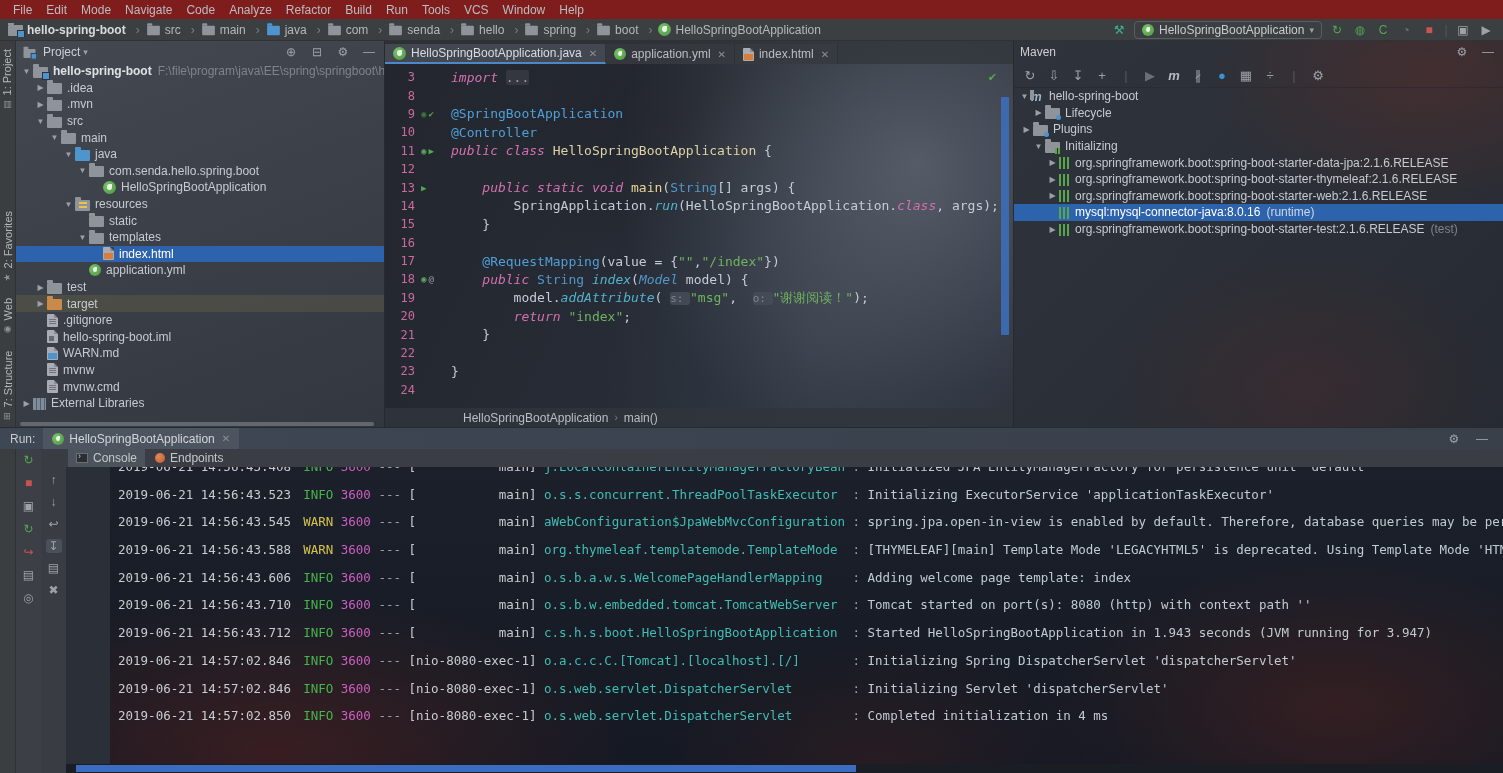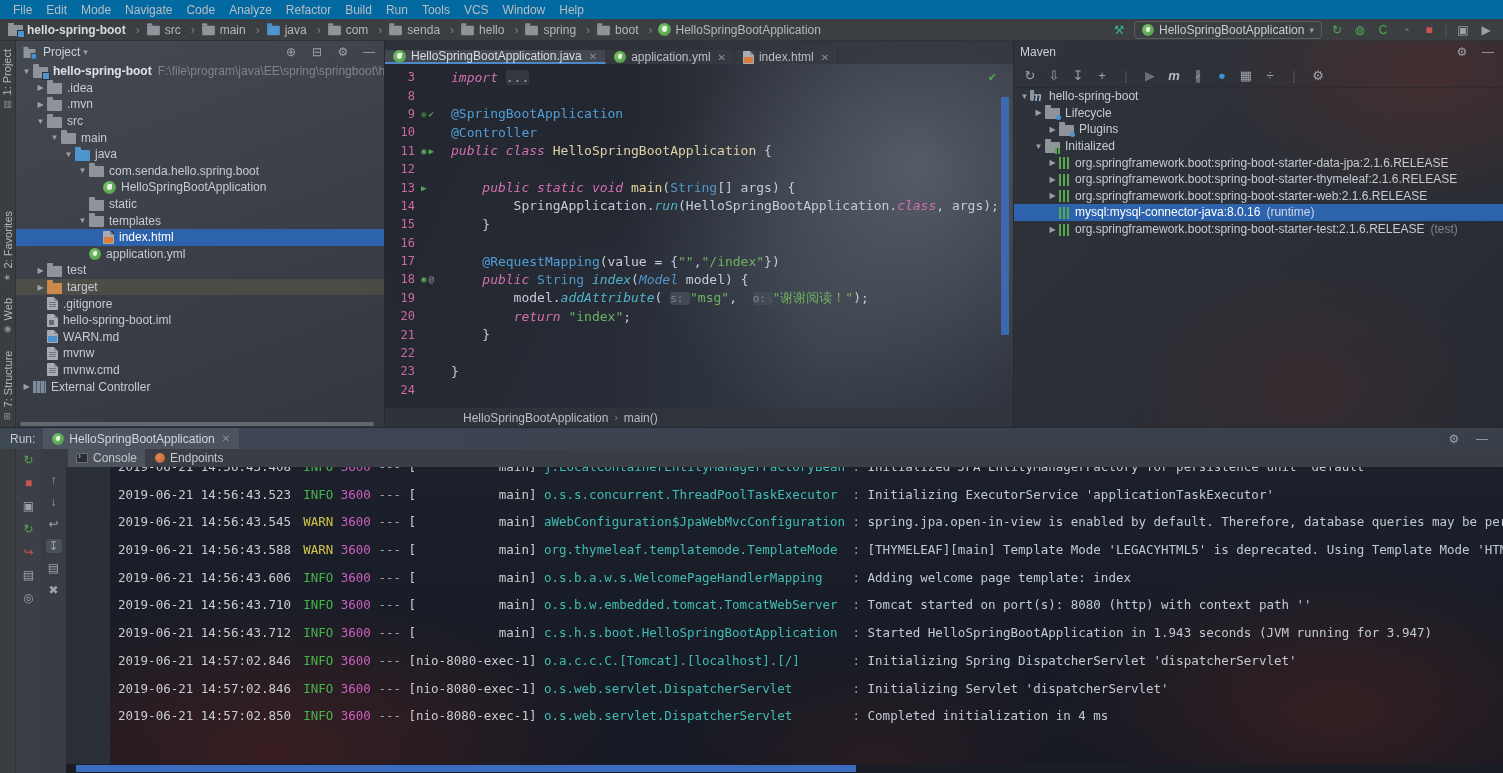--- a/index.html
+++ b/index.html
@@ -1,21 +1,21 @@
 <!DOCTYPE html>
 <html><head>
 <meta charset="utf-8">
 <style>
   * { margin:0; padding:0; box-sizing:border-box; }
   html,body { width:1503px; height:773px; overflow:hidden; background:#2b2f37;
     font-family:"Liberation Sans", sans-serif; font-size:12px; color:#bfc4c9; }
   .app { width:1503px; height:773px; display:flex; flex-direction:column; }
 
   
-  .menubar { height:19px; background:#0369a1; display:flex; align-items:center; padding-left:6px; flex:none; }
+  .menubar { height:19px; background:#7f1d1d; display:flex; align-items:center; padding-left:6px; flex:none; }
   .menu-item { padding:0 7px; color:#b9bdc1; font-size:12px; cursor:default; }
 
   
   .topbar { height:22px; background:#3c3f42; border-bottom:1px solid #303234; display:flex; align-items:center; padding:0 8px; flex:none; justify-content:space-between; }
   .crumbs { display:flex; align-items:center; overflow:hidden; white-space:nowrap; }
   .crumb { display:flex; align-items:center; gap:4px; color:#b3b8bd; }
   .crumb.bold { font-weight:bold; color:#d7dbdf; }
   .crumb:not(:last-child)::after { content:"›"; color:#797e84; margin:0 6px; font-weight:normal; }
   .topright { display:flex; align-items:center; gap:6px; }
   .runchip { display:flex; align-items:center; gap:5px; border:1px solid #5a5e63; border-radius:4px; padding:1px 7px; height:18px; color:#c7cbd0; }
@@ -89,21 +89,21 @@
   .crumb .ic-folder,.crumb .ic-pkg,.crumb .ic-folder-java { transform:scale(.85); }
 
   
   .editor { flex:1; display:flex; flex-direction:column; min-width:0; position:relative;
     background:
       radial-gradient(420px 420px at 85% 32%, rgba(185,193,205,0.30), rgba(185,193,205,0.05) 55%, transparent 72%),
       radial-gradient(300px 420px at 68% 80%, rgba(80,90,105,0.30), transparent 70%),
       radial-gradient(240px 200px at 45% 20%, rgba(30,32,40,0.5), transparent 75%),
       linear-gradient(115deg,#23262e 0%, #262b35 45%, #2a2f3a 100%); }
   .tabbar { height:23px; display:flex; align-items:flex-end; background:rgba(50,53,59,0.75); flex:none; }
-  .etab { display:flex; align-items:center; gap:5px; padding:0 8px; height:14px; color:#b9bec4; background:rgba(58,62,68,0.55); border-right:1px solid rgba(40,42,46,.6); }
+  .etab { display:flex; align-items:center; gap:5px; padding:0 8px; height:20px; color:#b9bec4; background:rgba(58,62,68,0.55); border-right:1px solid rgba(40,42,46,.6); }
   .etab.active { background:rgba(73,78,86,0.8); border-bottom:2px solid #4a88c7; color:#d8dce0; }
   .tclose { color:#8b9096; font-size:10px; margin-left:2px; }
   .tclose::before { content:"✕"; }
   .codearea { flex:1; overflow:hidden; padding-top:4px; font-family:"DejaVu Sans Mono", monospace; font-size:13px; }
   .cline { height:18.4px; display:flex; align-items:center; white-space:pre; }
   .lnum { width:30px; text-align:right; color:#cb6a9f; flex:none; font-size:12px; }
   .lgut { width:36px; flex:none; display:flex; gap:2px; justify-content:flex-start; padding-left:6px; align-items:center; }
   .lgut .seg { font-size:9px; }
   .g-run { color:#52a852; } .g-bean { color:#5dab5d; } .g-dark { color:#3f7a46; } .g-at { color:#9aa0a8; font-size:11px; } .g-chk { color:#57a64a; }
   .lcode { color:#c5ccd6; }
@@ -338,20 +338,26 @@
     <span class="ic ic-pkg"></span>
     <span class="tlabel">com.senda.hello.spring.boot</span>
     <span class="textra"></span>
   </div>
           <div class="trow" style="padding-left: 74px;">
     <span class="arrow none"></span>
     <span class="ic ic-spring"></span>
     <span class="tlabel">HelloSpringBootApplication</span>
     <span class="textra"></span>
   </div>
+          <div class="trow" style="padding-left: 46px;">
+    <span class="arrow down"></span>
+    <span class="ic ic-folder-res"></span>
+    <span class="tlabel">resources</span>
+    <span class="textra"></span>
+  </div>
           <div class="trow" style="padding-left: 60px;">
     <span class="arrow none"></span>
     <span class="ic ic-folder"></span>
     <span class="tlabel">static</span>
     <span class="textra"></span>
   </div>
           <div class="trow" style="padding-left: 60px;">
     <span class="arrow down"></span>
     <span class="ic ic-folder"></span>
     <span class="tlabel">templates</span>
@@ -407,21 +413,21 @@
   </div>
           <div class="trow" style="padding-left: 18px;">
     <span class="arrow none"></span>
     <span class="ic ic-file"></span>
     <span class="tlabel">mvnw.cmd</span>
     <span class="textra"></span>
   </div>
           <div class="trow" style="padding-left: 4px;">
     <span class="arrow right"></span>
     <span class="ic ic-lib"></span>
-    <span class="tlabel">External Controller</span>
+    <span class="tlabel">External Libraries</span>
     <span class="textra"></span>
   </div>
         </div>
       <div class="proj-hscroll"></div>
     </div>
 
     <div class="editor">
       <div class="tabbar">
           <div class="etab active">
     <span class="ic ic-spring"></span>
@@ -569,30 +575,30 @@
     <span class="ic ic-mavenproj"></span>
     <span class="tlabel">hello-spring-boot</span>
     <span class="textra"></span>
   </div>
           <div class="trow" style="padding-left: 18px;">
     <span class="arrow right"></span>
     <span class="ic ic-lifecycle"></span>
     <span class="tlabel">Lifecycle</span>
     <span class="textra"></span>
   </div>
-          <div class="trow" style="padding-left: 32px;">
+          <div class="trow" style="padding-left: 6px;">
     <span class="arrow right"></span>
     <span class="ic ic-lifecycle"></span>
     <span class="tlabel">Plugins</span>
     <span class="textra"></span>
   </div>
           <div class="trow" style="padding-left: 18px;">
     <span class="arrow down"></span>
     <span class="ic ic-depsfolder"></span>
-    <span class="tlabel">Initialized</span>
+    <span class="tlabel">Initializing</span>
     <span class="textra"></span>
   </div>
           <div class="trow" style="padding-left: 32px;">
     <span class="arrow right"></span>
     <span class="ic ic-dep"></span>
     <span class="tlabel">org.springframework.boot:spring-boot-starter-data-jpa:2.1.6.RELEASE</span>
     <span class="textra"></span>
   </div>
           <div class="trow" style="padding-left: 32px;">
     <span class="arrow right"></span>

